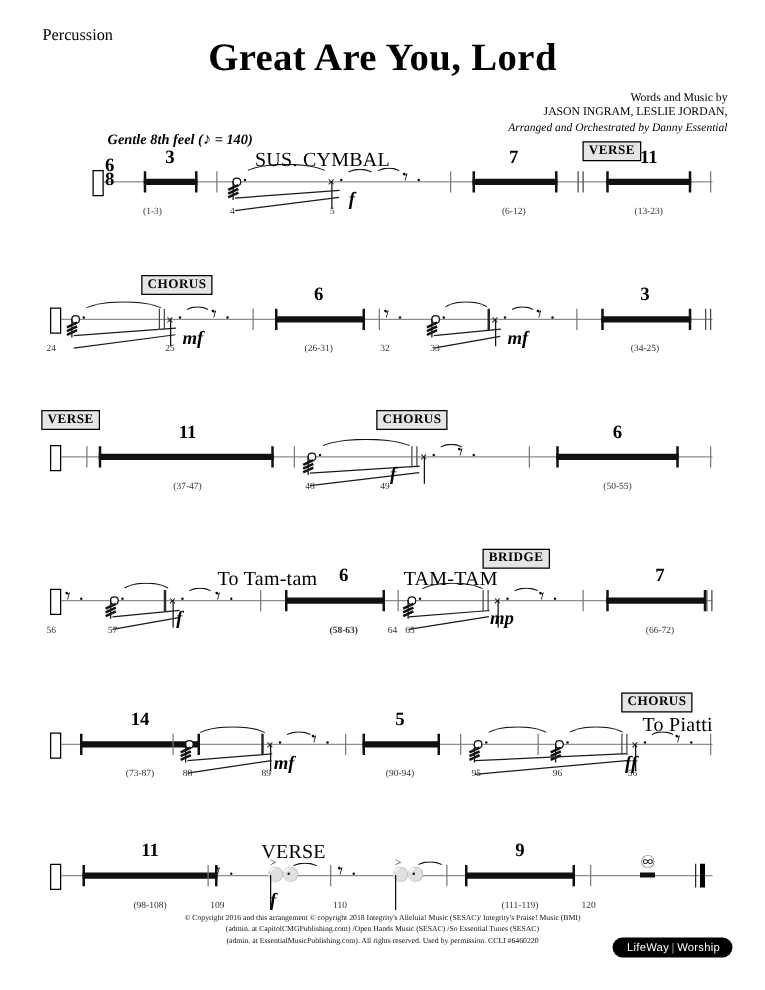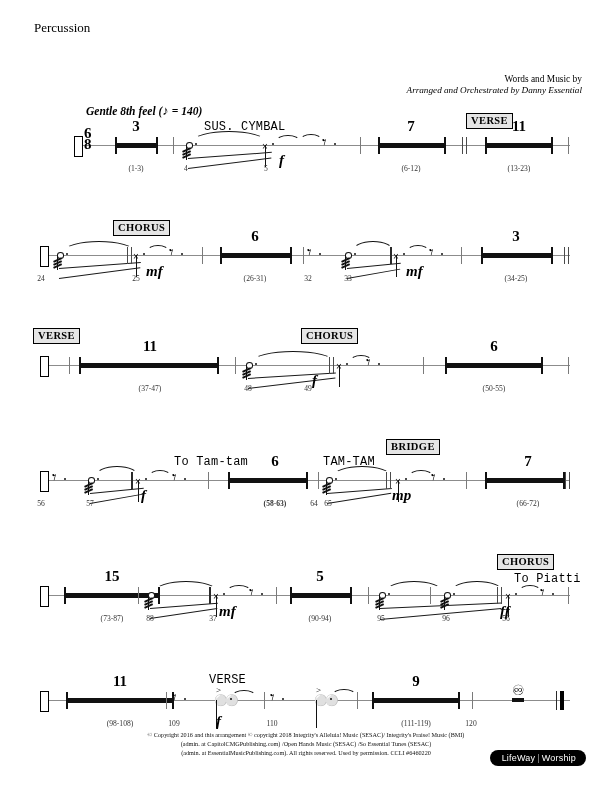--- a/index.html
+++ b/index.html
@@ -154,22 +154,22 @@
     font-weight: bold;
     font-family: "Liberation Serif", serif;
     letter-spacing: 0.4px;
     background: #e5e5e5;
     line-height: 11px;
   }
 
   
   .cue {
     position: absolute;
-    font-size: 12px;
-    font-family: Liberation Mono, monospace;
+    font-size: 16px;
+    font-family: Liberation Serif, serif;
     white-space: nowrap;
     letter-spacing: 0.2px;
   }
 
   
   .dyn {
     position: absolute;
     font-size: 15px;
     font-style: italic;
     font-weight: bold;
@@ -305,41 +305,43 @@
     white-space: nowrap;
   }
   .logo .bar { color: #9b9b9b; padding: 0 2px; }
 </style>
 </head>
 <body>
 
 <div class="page">
 
   <div class="instrument">Percussion</div>
+  <div class="song-title">Great Are You, Lord</div>
 
   <div class="credits">
     <div>Words and Music by</div>
+    <div>JASON INGRAM, LESLIE JORDAN,</div>
     <div class="arr">Arranged and Orchestrated by Danny Essential</div>
   </div>
 
   <div class="tempo">
     <span>Gentle 8th feel (</span><span class="eighth">♪</span> <span>= 140)</span>
   </div>
 
   <div class="system" id="sys1" style="top:100px;">
     <div class="staffline" style="left:74px; width:496px;"></div>
     <div class="sysbracket" style="left:74px;"></div>
     <div class="timesig" style="left: 84px;">
       <div>6</div>
       <div>8</div>
     </div>
 
     <div class="mmnum" style="left:105px; width:62px;">3</div>
     <div class="mmrest" style="left:115px; width:43px;"></div>
-    <div class="measrange" style="left:105px; width:62px;">(1-3)</div>
+    <div class="measrange" style="left:91px; width:62px;">(1-3)</div>
     <div class="barline" style="left:173px;"></div>
 
     <div class="cue" style="left:204px; top:20px;">SUS. CYMBAL</div>
     <div class="notehead-open" style="left:186px;"></div>
     <div class="augdot" style="left:195px;"></div>
     <div class="stem-down" style="left:186px;"></div>
     <div class="roll" style="left:182px;">
         <i></i>
         <i></i>
         <i></i>
@@ -582,21 +584,21 @@
     <div class="dbl" style="left:565px; width:7px;">
         <i style="left:0;"></i>
         <i style="left:4px;"></i>
       </div>
   </div>
 
   <div class="system" id="sys5" style="top:550px;">
     <div class="staffline" style="left:40px; width:530px;"></div>
     <div class="sysbracket" style="left:40px;"></div>
 
-    <div class="mmnum" style="left:60px; width:104px;">15</div>
+    <div class="mmnum" style="left:60px; width:104px;">14</div>
     <div class="mmrest" style="left:64px; width:96px;"></div>
     <div class="measrange" style="left:60px; width:104px;">(73-87)</div>
     <div class="barline" style="left:138px;"></div>
 
     <div class="notehead-open" style="left:148px;"></div>
     <div class="augdot" style="left:157px;"></div>
     <div class="stem-down" style="left:148px;"></div>
     <div class="roll" style="left:144px;">
         <i></i>
         <i></i>
@@ -608,21 +610,21 @@
       <i style="width:68px; top:10px; transform: rotate(-8.5deg);"></i>
     </div>
     <div class="measnum" style="left:142px; width:16px;">88</div>
 
     <div class="barline dark" style="left:209px;"></div>
     <div class="notehead-x" style="left:213px;">×</div>
     <div class="stem-down" style="left:216px; height:22px;"></div>
     <div class="augdot" style="left:223px;"></div>
     <div class="tie small" style="left:227px; top:35px; width:22px;"></div>
     <div class="dyn" style="left:219px; top:53px;">mf</div>
-    <div class="measnum" style="left:205px; width:16px;">37</div>
+    <div class="measnum" style="left:205px; width:16px;">89</div>
 
     <div class="rest" style="left:249px;">𝄾</div>
     <div class="augdot" style="left:261px;"></div>
     <div class="barline" style="left:276px;"></div>
 
     <div class="mmnum" style="left:286px; width:68px;">5</div>
     <div class="mmrest" style="left:290px; width:62px;"></div>
     <div class="measrange" style="left:286px; width:68px;">(90-94)</div>
     <div class="barline" style="left:368px;"></div>
 

